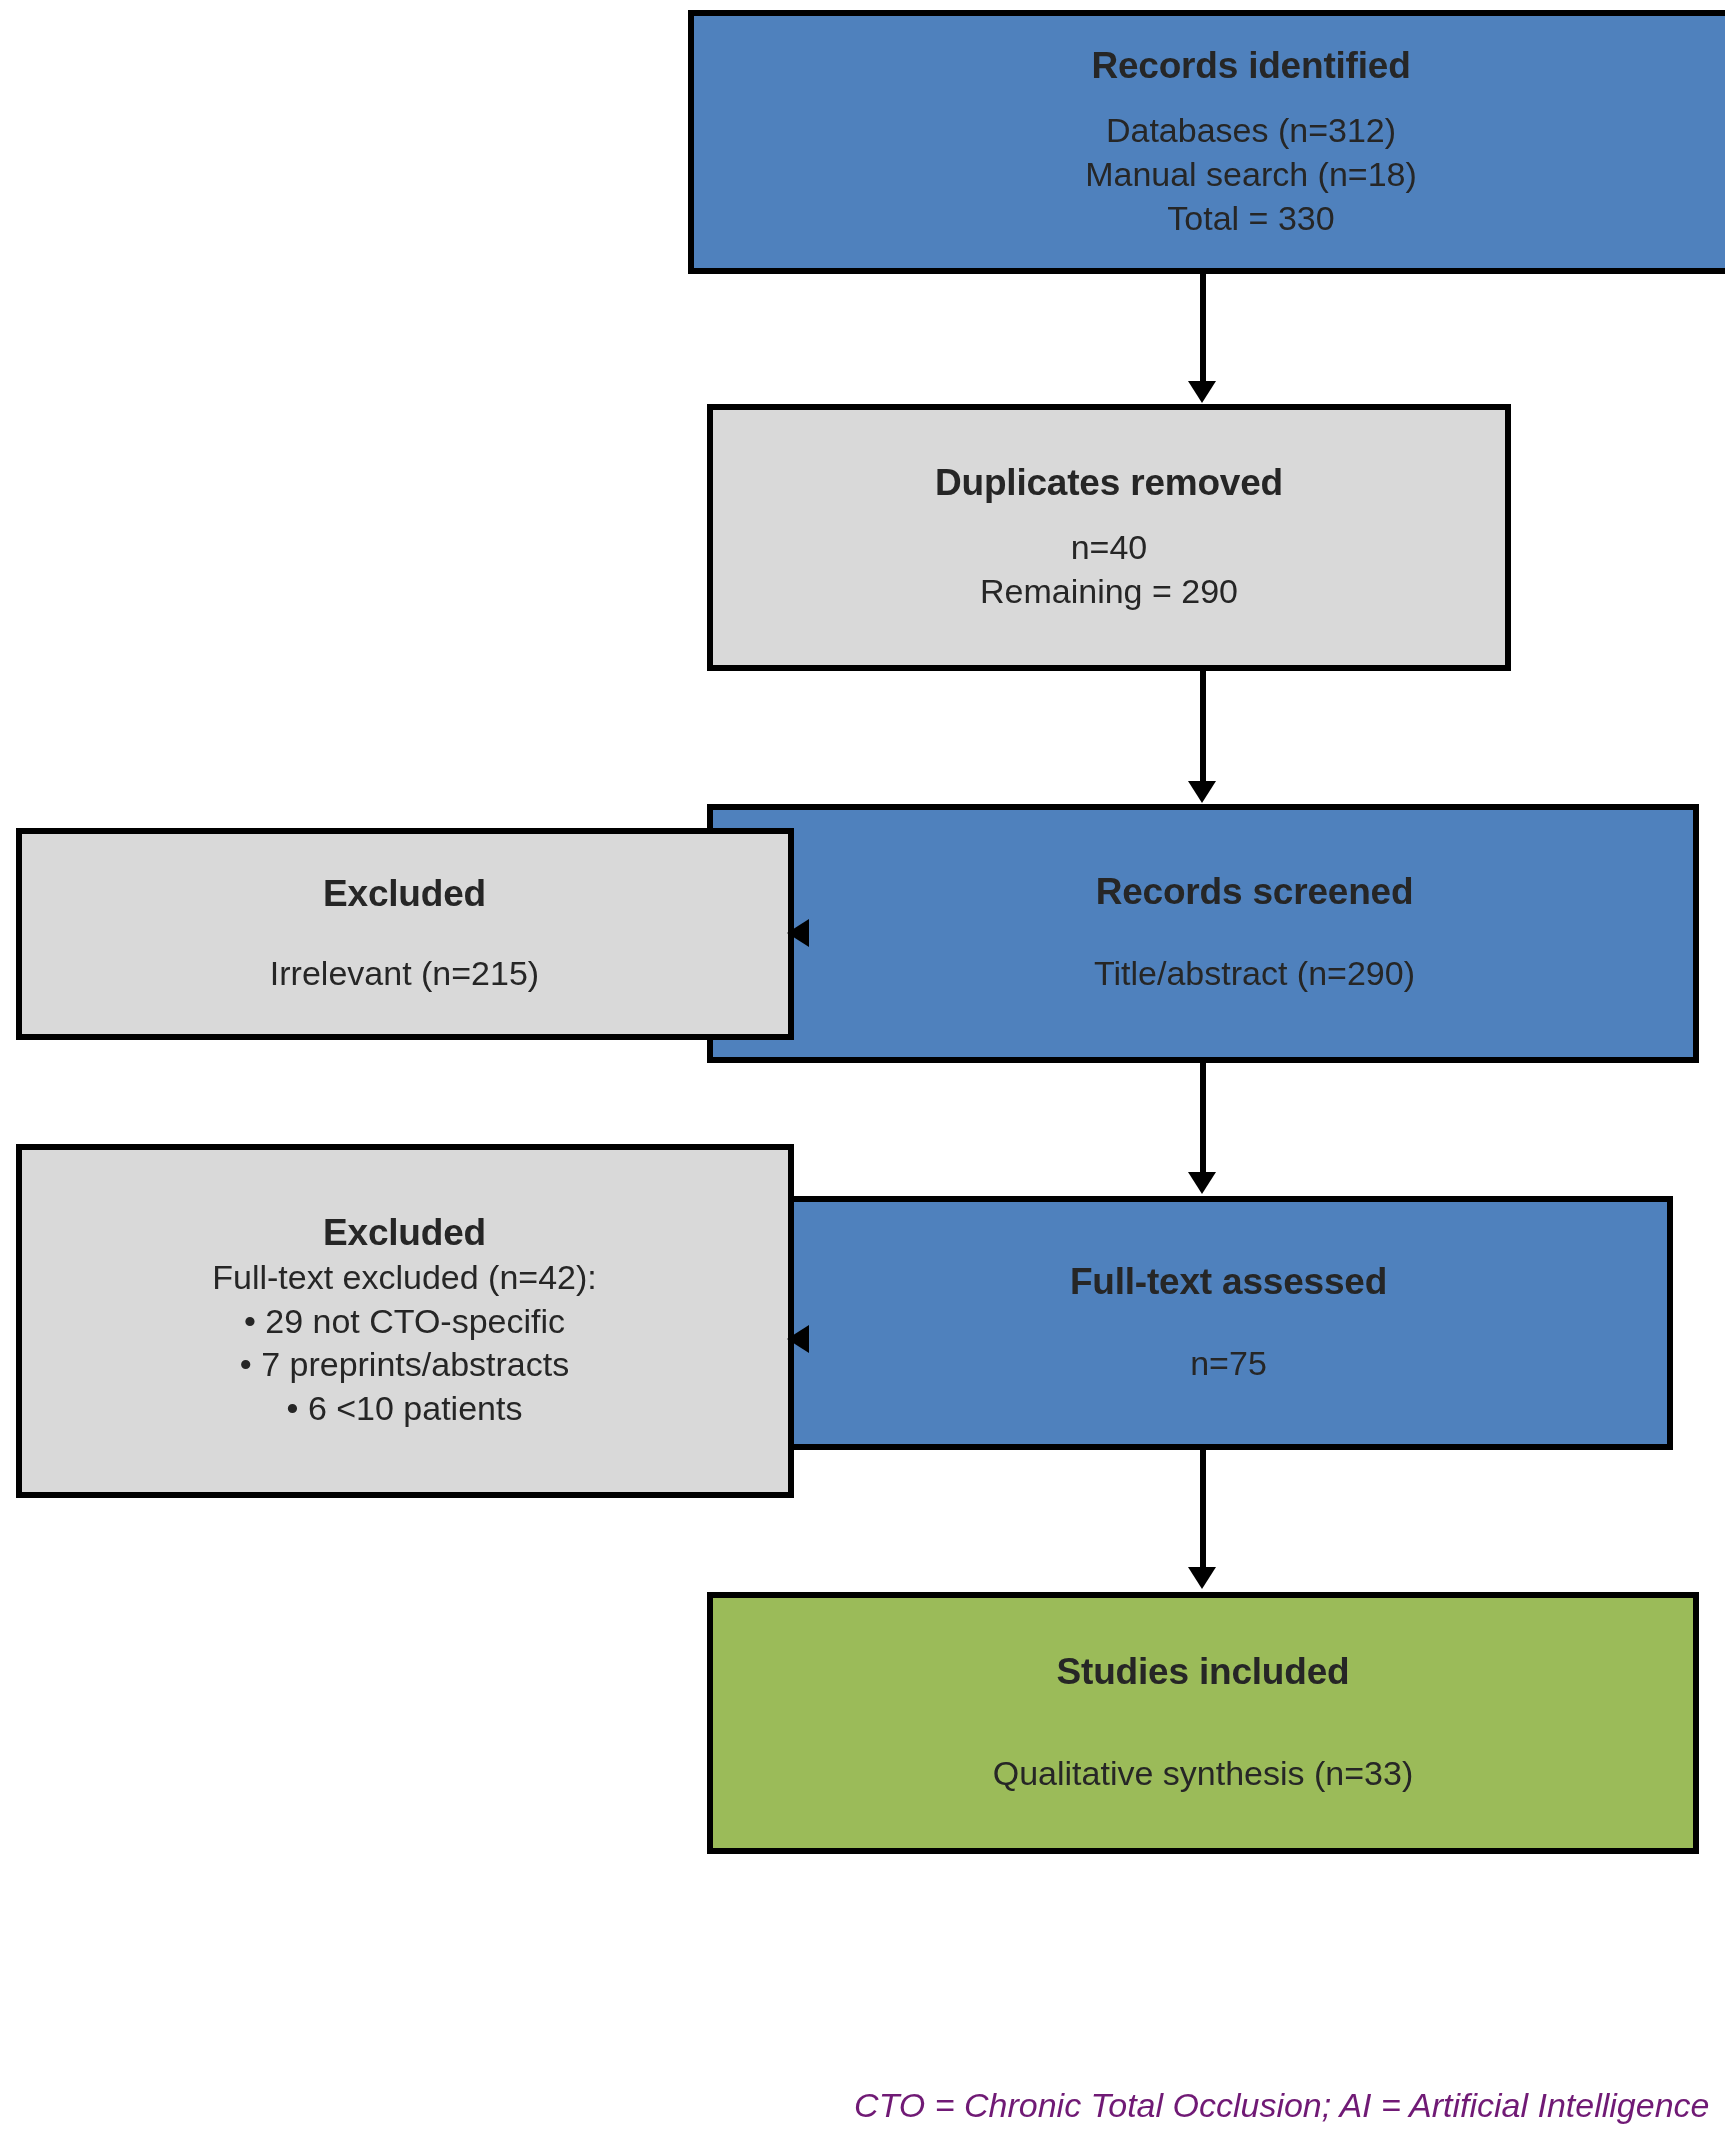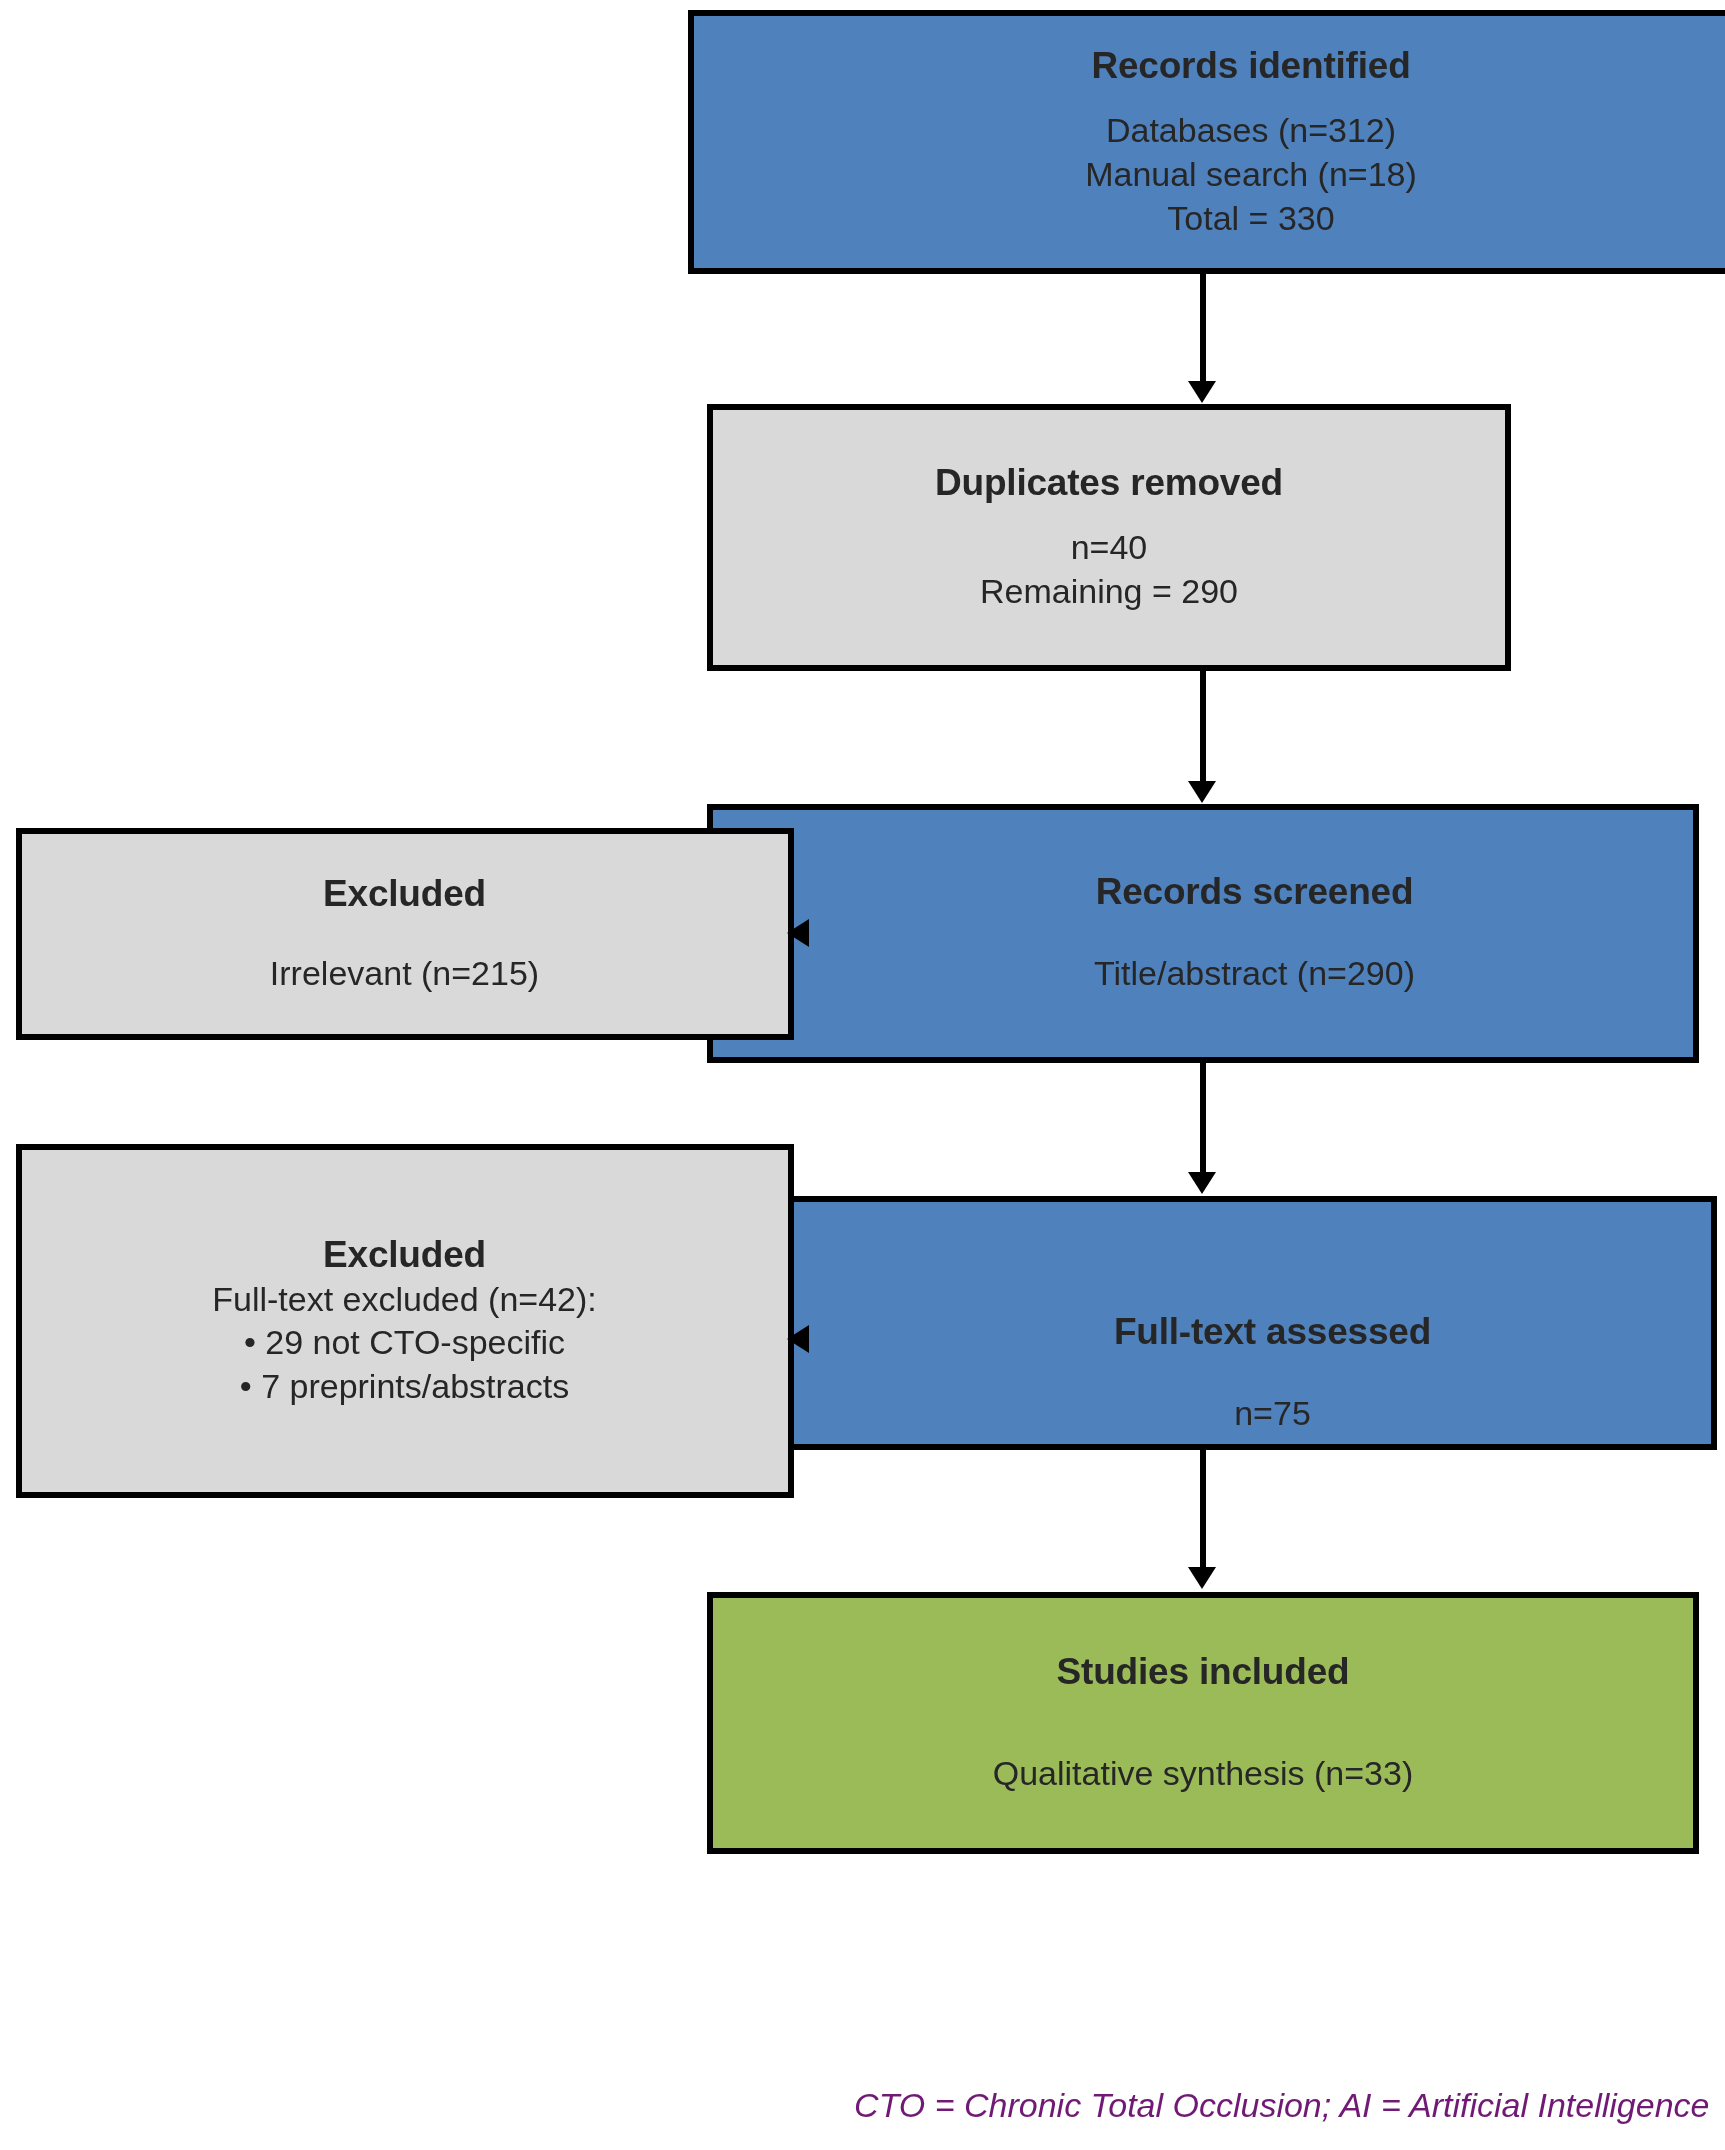--- a/index.html
+++ b/index.html
@@ -127,33 +127,34 @@
     <div class="title">Excluded</div>
     <div class="body">
       <span class="ln">Irrelevant (n=215)</span>
     </div>
   </div>
   <div class="arrow-left" style="left:787px; top:919px;"></div>
 
   <div class="vline" style="left:1200px; top:1063px; height:110px;"></div>
   <div class="arrow-down" style="left:1188px; top:1172px;"></div>
 
-  <div class="node blue" style="left:725px; top:1196px; width:992px; height:254px;justify-content:flex-end;">
+  <div class="node blue" style="left:681px; top:1196px; width:992px; height:254px;">
     <div class="title" style="margin-left:103px;">Full-text assessed</div>
     <div class="body" style="margin-left:103px; margin-top:38px;">
       <span class="ln">n=75</span>
     </div>
   </div>
 
   <div class="node gray excluded excluded-tight" style="left:15.5px; top:1144px; width:778px; height:354px;">
     <div class="title">Excluded</div>
     <div class="body">
       <span class="ln">Full-text excluded (n=42):</span>
       <span class="ln">• 29 not CTO-specific</span>
       <span class="ln">• 7 preprints/abstracts</span>
+      <span class="ln">• 6 &lt;10 patients</span>
     </div>
   </div>
   <div class="arrow-left" style="left:787px; top:1325px;"></div>
 
   <div class="vline" style="left:1200px; top:1450px; height:119px;"></div>
   <div class="arrow-down" style="left:1188px; top:1567px;"></div>
 
   <div class="node green" style="left:707px; top:1592px; width:992px; height:262px;">
     <div class="title">Studies included</div>
     <div class="body" style="margin-top:38px;">

